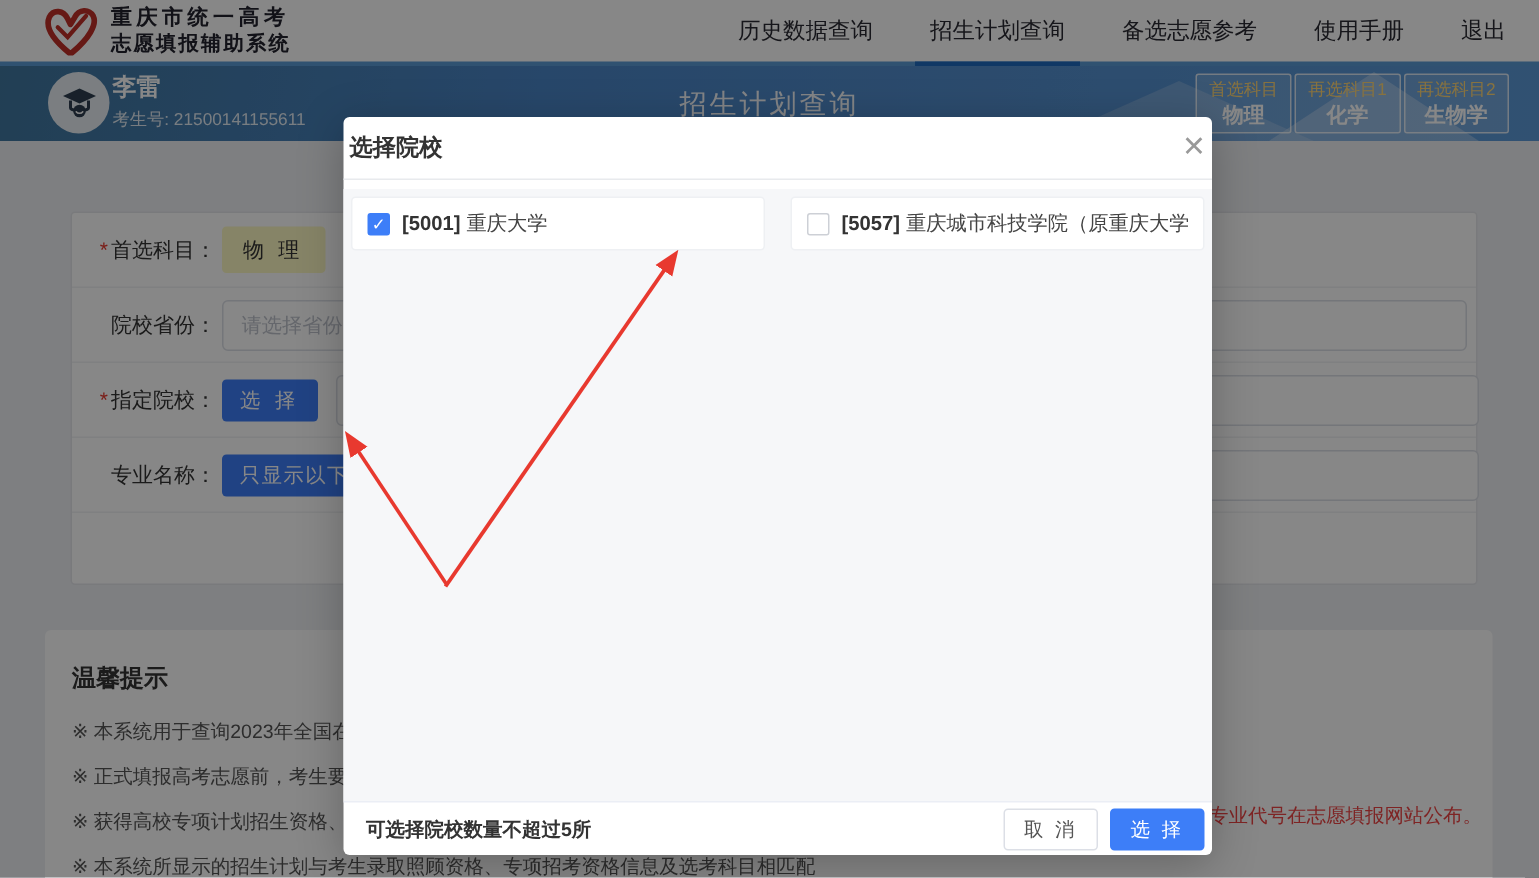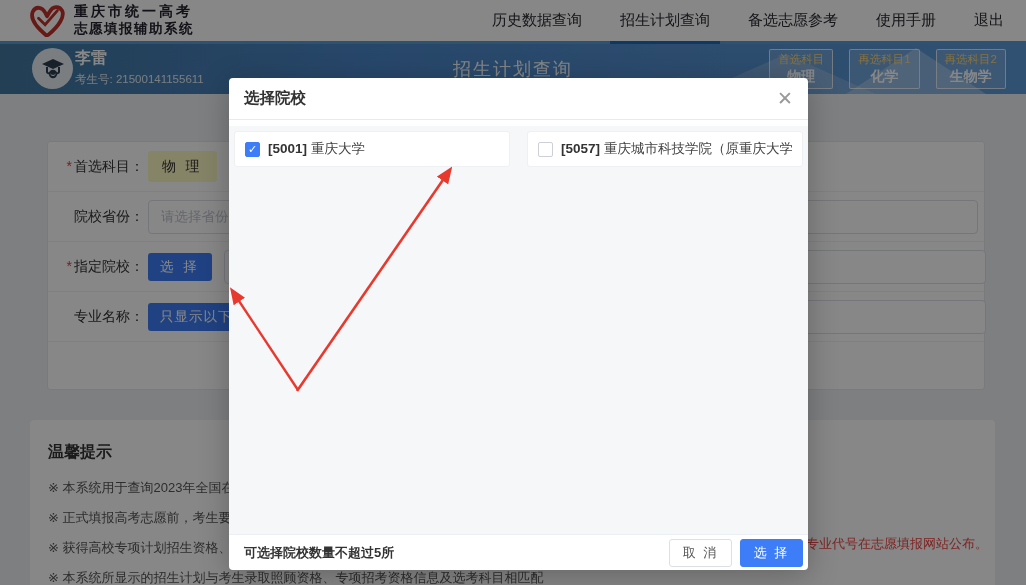--- a/index.html
+++ b/index.html
@@ -24,21 +24,21 @@
     background:linear-gradient(100deg,#40779f 0%, #4b86c8 35%, #5d9ad8 100%); z-index:1; overflow:hidden; }
   .mountain { position:absolute; bottom:0; width:0; height:0; border-style:solid; opacity:.35; }
   .m1 { right:40px; border-width:0 70px 46px 70px; border-color:transparent transparent #dfeaf5 transparent; }
   .m2 { right:150px; border-width:0 90px 40px 90px; border-color:transparent transparent #bcd4ea transparent; opacity:.3; }
   .user-block { position:absolute; left:32px; top:4px; display:flex; align-items:flex-start; gap:2px; }
   .avatar { width:41px; height:41px; border-radius:50%; background:rgba(255,255,255,.88); display:flex; align-items:center; justify-content:center; }
   .user-name { color:#fff; font-size:16px; font-weight:bold; }
   .user-id { color:rgba(255,255,255,.85); font-size:11.5px; margin-top:3px; }
   .banner-title { position:absolute; left:50%; transform:translateX(-50%); top:0; height:50px;
     display:flex; align-items:center; color:rgba(255,255,255,.96); font-size:18px; letter-spacing:2px; }
-  .subject-badges { position:absolute; right:20px; top:5px; display:flex; gap:16px; }
+  .subject-badges { position:absolute; right:20px; top:5px; display:flex; gap:2px; }
   .badge { border:1px solid rgba(255,255,255,.75); background:rgba(255,255,255,.14); border-radius:2px;
     min-width:60px; padding:2px 8px; text-align:center; }
   .badge-label { font-size:11.5px; color:#ffd777; }
   .badge-value { font-size:14px; color:#fff; font-weight:bold; margin-top:1px; }
 
   
   .form-card { position:absolute; left:47px; top:141px; width:938px; height:249px; background:#fff;
     border:1px solid #e5e6eb; border-radius:3px; z-index:1; }
   .form-row { height:50px; display:flex; align-items:center; border-bottom:1px solid #f0f1f4; }
   .form-row.last { border-bottom:none; height:47px; }
@@ -61,21 +61,21 @@
   .tips-lines { margin-top:10px; position:relative; }
   .tip-line { font-size:13px; color:#555; line-height:30px; white-space:nowrap; overflow:hidden; }
   .tip-line-cont { position:absolute; left:758px; top:62px; font-size:13px; color:#ef4444; white-space:nowrap; }
 
   
   .overlay { position:absolute; inset:0; background:rgba(0,0,0,.47); z-index:10; }
 
   
   .modal { position:absolute; left:229px; top:78px; width:579px; height:492px; background:#fff;
     border-radius:4px; box-shadow:0 6px 30px rgba(0,0,0,.25); z-index:20; display:flex; flex-direction:column; }
-  .modal-header { height:42px; flex:none; display:flex; align-items:center; padding:0 15px;
+  .modal-header { height:42px; flex:none; display:flex; align-items:center; padding:0 4px;
     border-bottom:1px solid #e8eaed; }
   .modal-title { font-size:15.5px; font-weight:bold; color:#333; }
   .modal-close { margin-left:auto; font-size:19px; color:#999; background:none; border:none; cursor:pointer;
     line-height:1; font-family:inherit; }
   .search-row { flex:none; margin:10px 15px 0 5px; height:30px; display:flex; align-items:center; }
   .seg-btn { height:30px; font-size:13px; display:flex; align-items:center; justify-content:center;
     cursor:pointer; font-family:inherit; }
   .seg-active { width:80px; background:#3d7ef8; color:#fff; border:1px solid #3d7ef8; border-radius:3px 0 0 3px; }
   .seg-inactive { width:84px; background:#fff; color:#333; border:1px solid #dcdfe6; border-left:none; border-radius:0 3px 3px 0; }
   .search-input { margin-left:4px; width:254px; height:30px; border:1px solid #dcdfe6; border-radius:3px;

